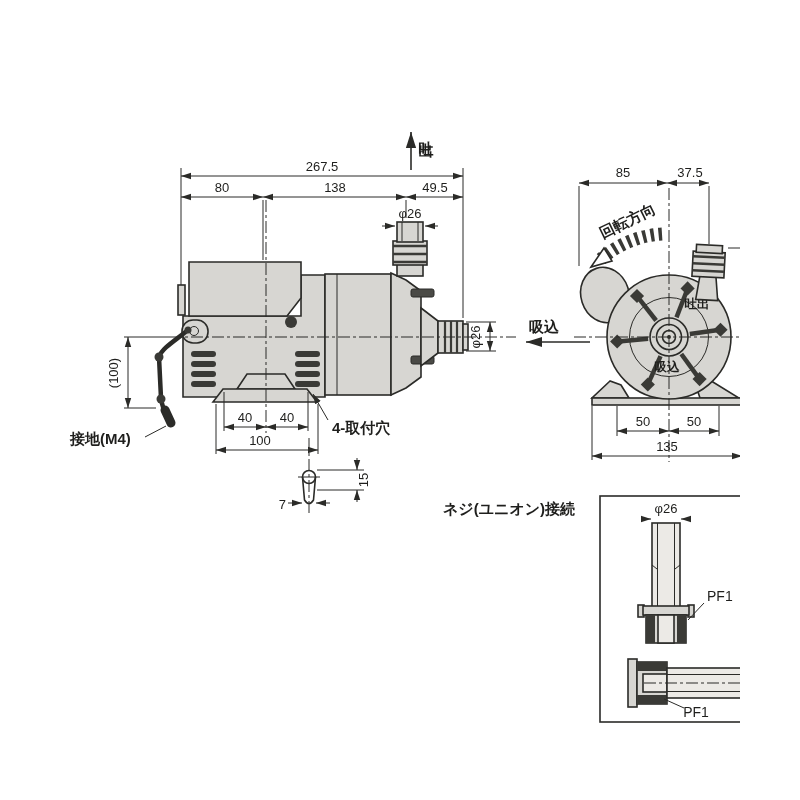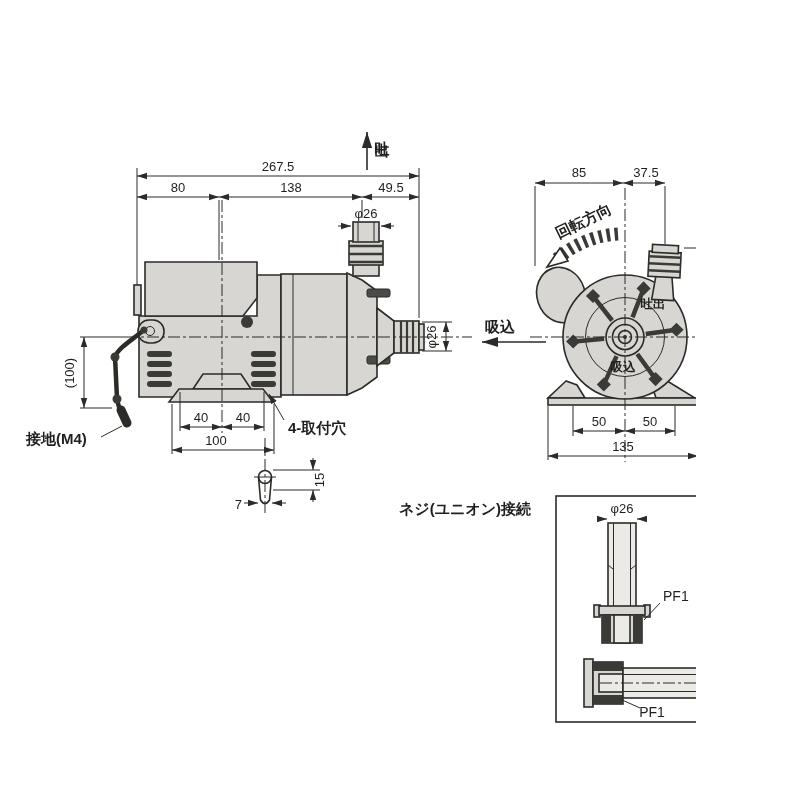--- a/index.html
+++ b/index.html
@@ -1,17 +1,17 @@
 <!DOCTYPE html>
 <html><head>
 <meta charset="utf-8">
 <style>
   html,body{margin:0;padding:0;background:#ffffff;}
   .stage{position:relative;width:696px;height:800px;background:#ffffff;overflow:hidden;
-         font-family:"Liberation Sans",sans-serif;}
+         font-family:"Liberation Sans",sans-serif;margin-left:44px;}
   svg{position:absolute;left:0;top:0;}
   .ln{stroke:#2b2b28;stroke-width:1.6;fill:none;}
   .thin{stroke:#2b2b28;stroke-width:1;fill:none;}
   .dim{stroke:#2b2b28;stroke-width:1;fill:none;}
   .cl{stroke:#2b2b28;stroke-width:1;fill:none;stroke-dasharray:12 3 3 3;}
   .body{fill:#d7d6d2;stroke:#2b2b28;stroke-width:1.6;}
   .body2{fill:#eceae6;stroke:#2b2b28;stroke-width:1.6;}
   .dark{fill:#3a3a36;stroke:none;}
   .darkst{stroke:#3a3a36;}
   text{font-family:"Liberation Sans",sans-serif;fill:#1f1f1d;}

